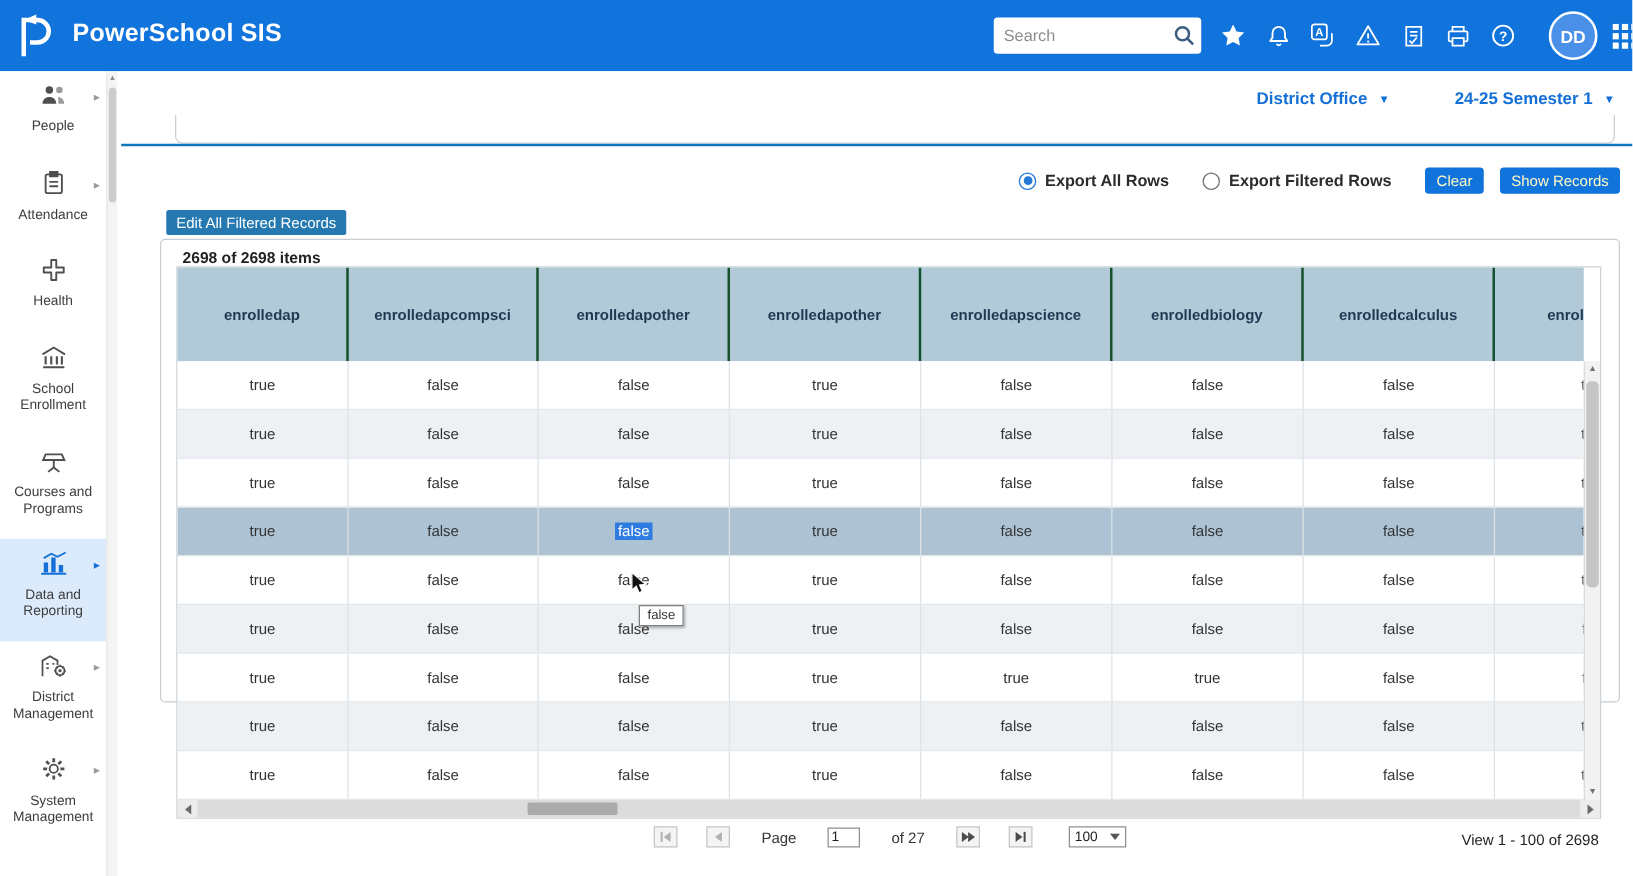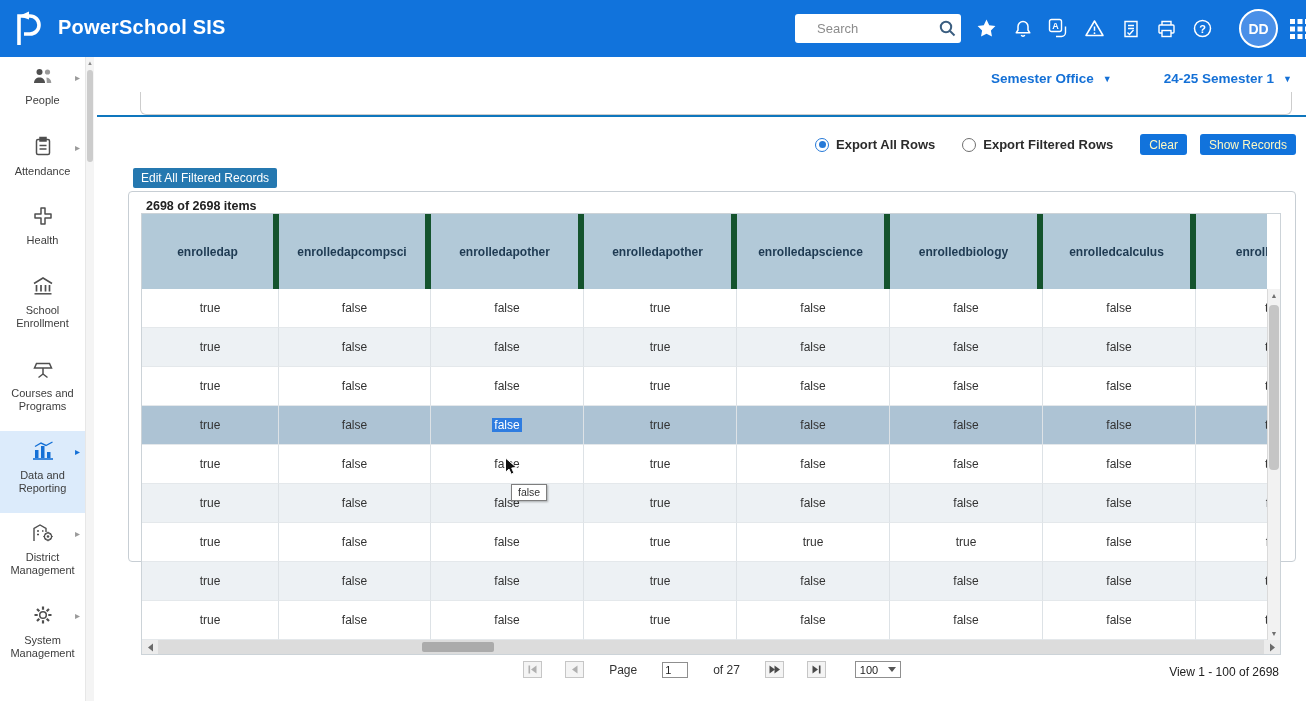--- a/index.html
+++ b/index.html
@@ -5,21 +5,21 @@
   *{margin:0;padding:0;box-sizing:border-box;}
   html,body{width:1306px;height:701px;overflow:hidden;background:#fff;
     font-family:"Liberation Sans",sans-serif;color:#333;}
   body{position:relative;}
 
   
   .topbar{position:absolute;left:0;top:0;width:1306px;height:57px;background:#1173dc;}
   .logo{position:absolute;left:12px;top:10px;}
   .brand{position:absolute;left:58px;top:16px;color:#fff;font-size:20px;font-weight:bold;letter-spacing:.2px;white-space:nowrap;}
   .search-box{position:absolute;left:795px;top:14px;width:166px;height:29px;background:#fff;border-radius:3px;display:flex;align-items:center;}
-  .search-box input{flex:1;min-width:0;border:none;outline:none;background:transparent;padding:0 22px;font-size:13px;color:#333;font-family:inherit;}
+  .search-box input{flex:1;min-width:0;border:none;outline:none;background:transparent;padding:0 8px;font-size:13px;color:#333;font-family:inherit;}
   .search-box input::placeholder{color:#8c8c8c;}
   .search-btn{width:28px;display:flex;justify-content:center;align-items:center;cursor:pointer;}
   .topbar-icons{position:absolute;left:976px;top:0;height:57px;display:flex;align-items:center;gap:15px;}
   .tb-icon{width:21px;height:21px;display:flex;align-items:center;justify-content:center;cursor:pointer;}
   .avatar{position:absolute;left:1239px;top:9px;width:39px;height:39px;border-radius:50%;background:#4a90e8;border:2px solid #fff;
     color:#fff;font-weight:bold;font-size:14px;display:flex;align-items:center;justify-content:center;cursor:pointer;}
   .apps-icon{position:absolute;left:1290px;top:19px;cursor:pointer;}
 
   
   .sidebar{position:absolute;left:0;top:57px;width:85px;height:644px;background:#fff;}
@@ -57,21 +57,21 @@
 
   .edit-btn{position:absolute;left:39px;top:111px;height:20px;background:#2578b0;color:#fff;font-size:12px;
     padding:0 8px;display:flex;align-items:center;border-radius:2px;cursor:pointer;white-space:nowrap;}
 
   
   .panel{position:absolute;left:34px;top:134px;width:1168px;height:371px;border:1px solid #c7ced4;border-radius:4px;background:#fff;}
   .items-count{position:absolute;left:17px;top:7px;font-size:12.5px;font-weight:bold;color:#222;}
   .grid-frame{position:absolute;left:12px;top:21px;width:1140px;height:442px;border:1px solid #ccd3d8;}
   .grid-header{position:absolute;left:0;top:0;width:1125px;height:75px;display:flex;overflow:hidden;background:#b2c9d8;}
   .hcell{height:75px;display:flex;align-items:center;justify-content:center;font-weight:bold;font-size:12px;color:#1e3a52;
-    border-right:6px solid #14532d;flex-shrink:0;white-space:nowrap;cursor:pointer;}
+    border-right:2px solid #14532d;flex-shrink:0;white-space:nowrap;cursor:pointer;}
   .grid-body{position:absolute;left:0;top:75px;width:1125px;height:351px;overflow:hidden;}
   .grow{display:flex;height:39px;width:1207px;}
   .grow.odd{background:#ffffff;}
   .grow.even{background:#edf1f4;}
   .grow.sel{background:#adc3d4;}
   .gcell{height:39px;line-height:38px;text-align:center;font-size:12px;color:#333;border-right:1px solid #dde2e6;
     border-bottom:1px solid #e4e8eb;flex-shrink:0;white-space:nowrap;overflow:hidden;cursor:cell;}
   .editsel{background:#2e7ce0;color:#fff;padding:0 2px;}
 
   .v-scroll{position:absolute;right:0;top:75px;width:13px;height:351px;background:#f2f2f2;border-left:1px solid #dadada;}
@@ -287,21 +287,21 @@
 
 <div class="side-scroll">
   <div class="sarrow">▲</div>
   <div class="sthumb"></div>
 </div>
 
 <div class="main">
 
   <div class="context-row">
     <div class="ctx-item">
-      <span>Semester Office</span>
+      <span>District Office</span>
       <span class="caret">▼</span>
     </div>
     <div class="ctx-item">
       <span>24-25 Semester 1</span>
       <span class="caret">▼</span>
     </div>
   </div>
 
   <div class="card-fragment"></div>
   <div class="header-divider"></div>

